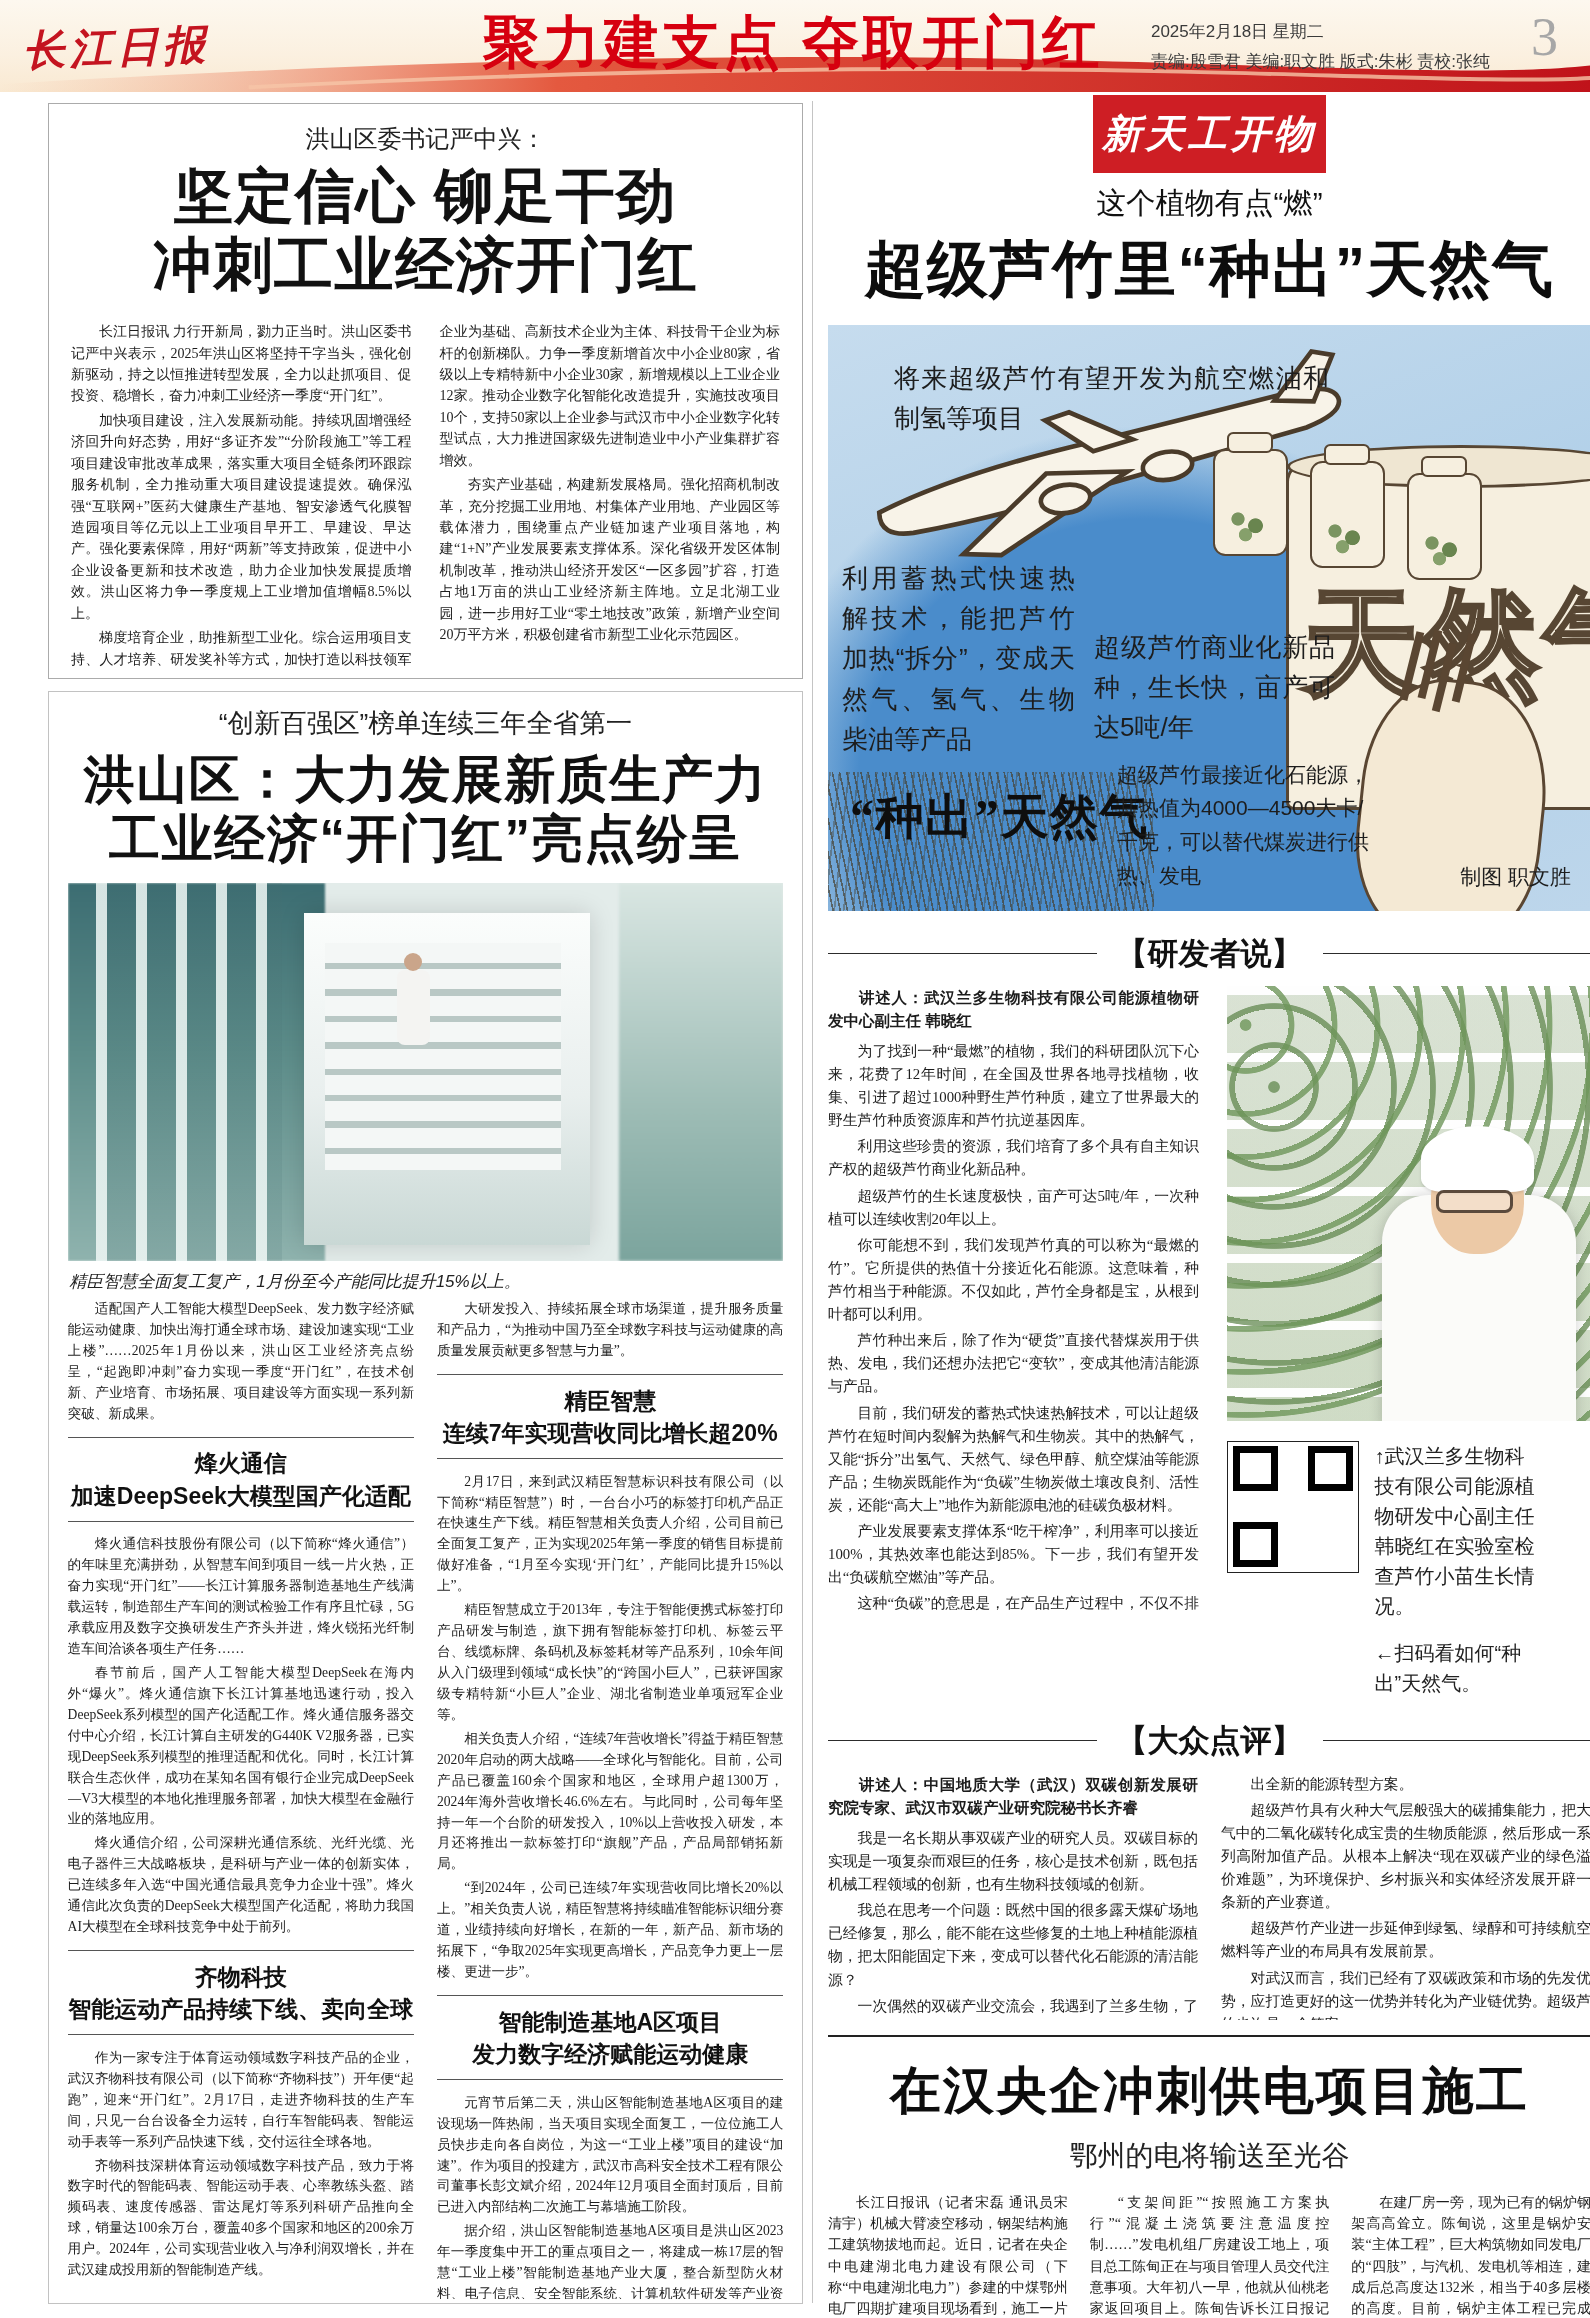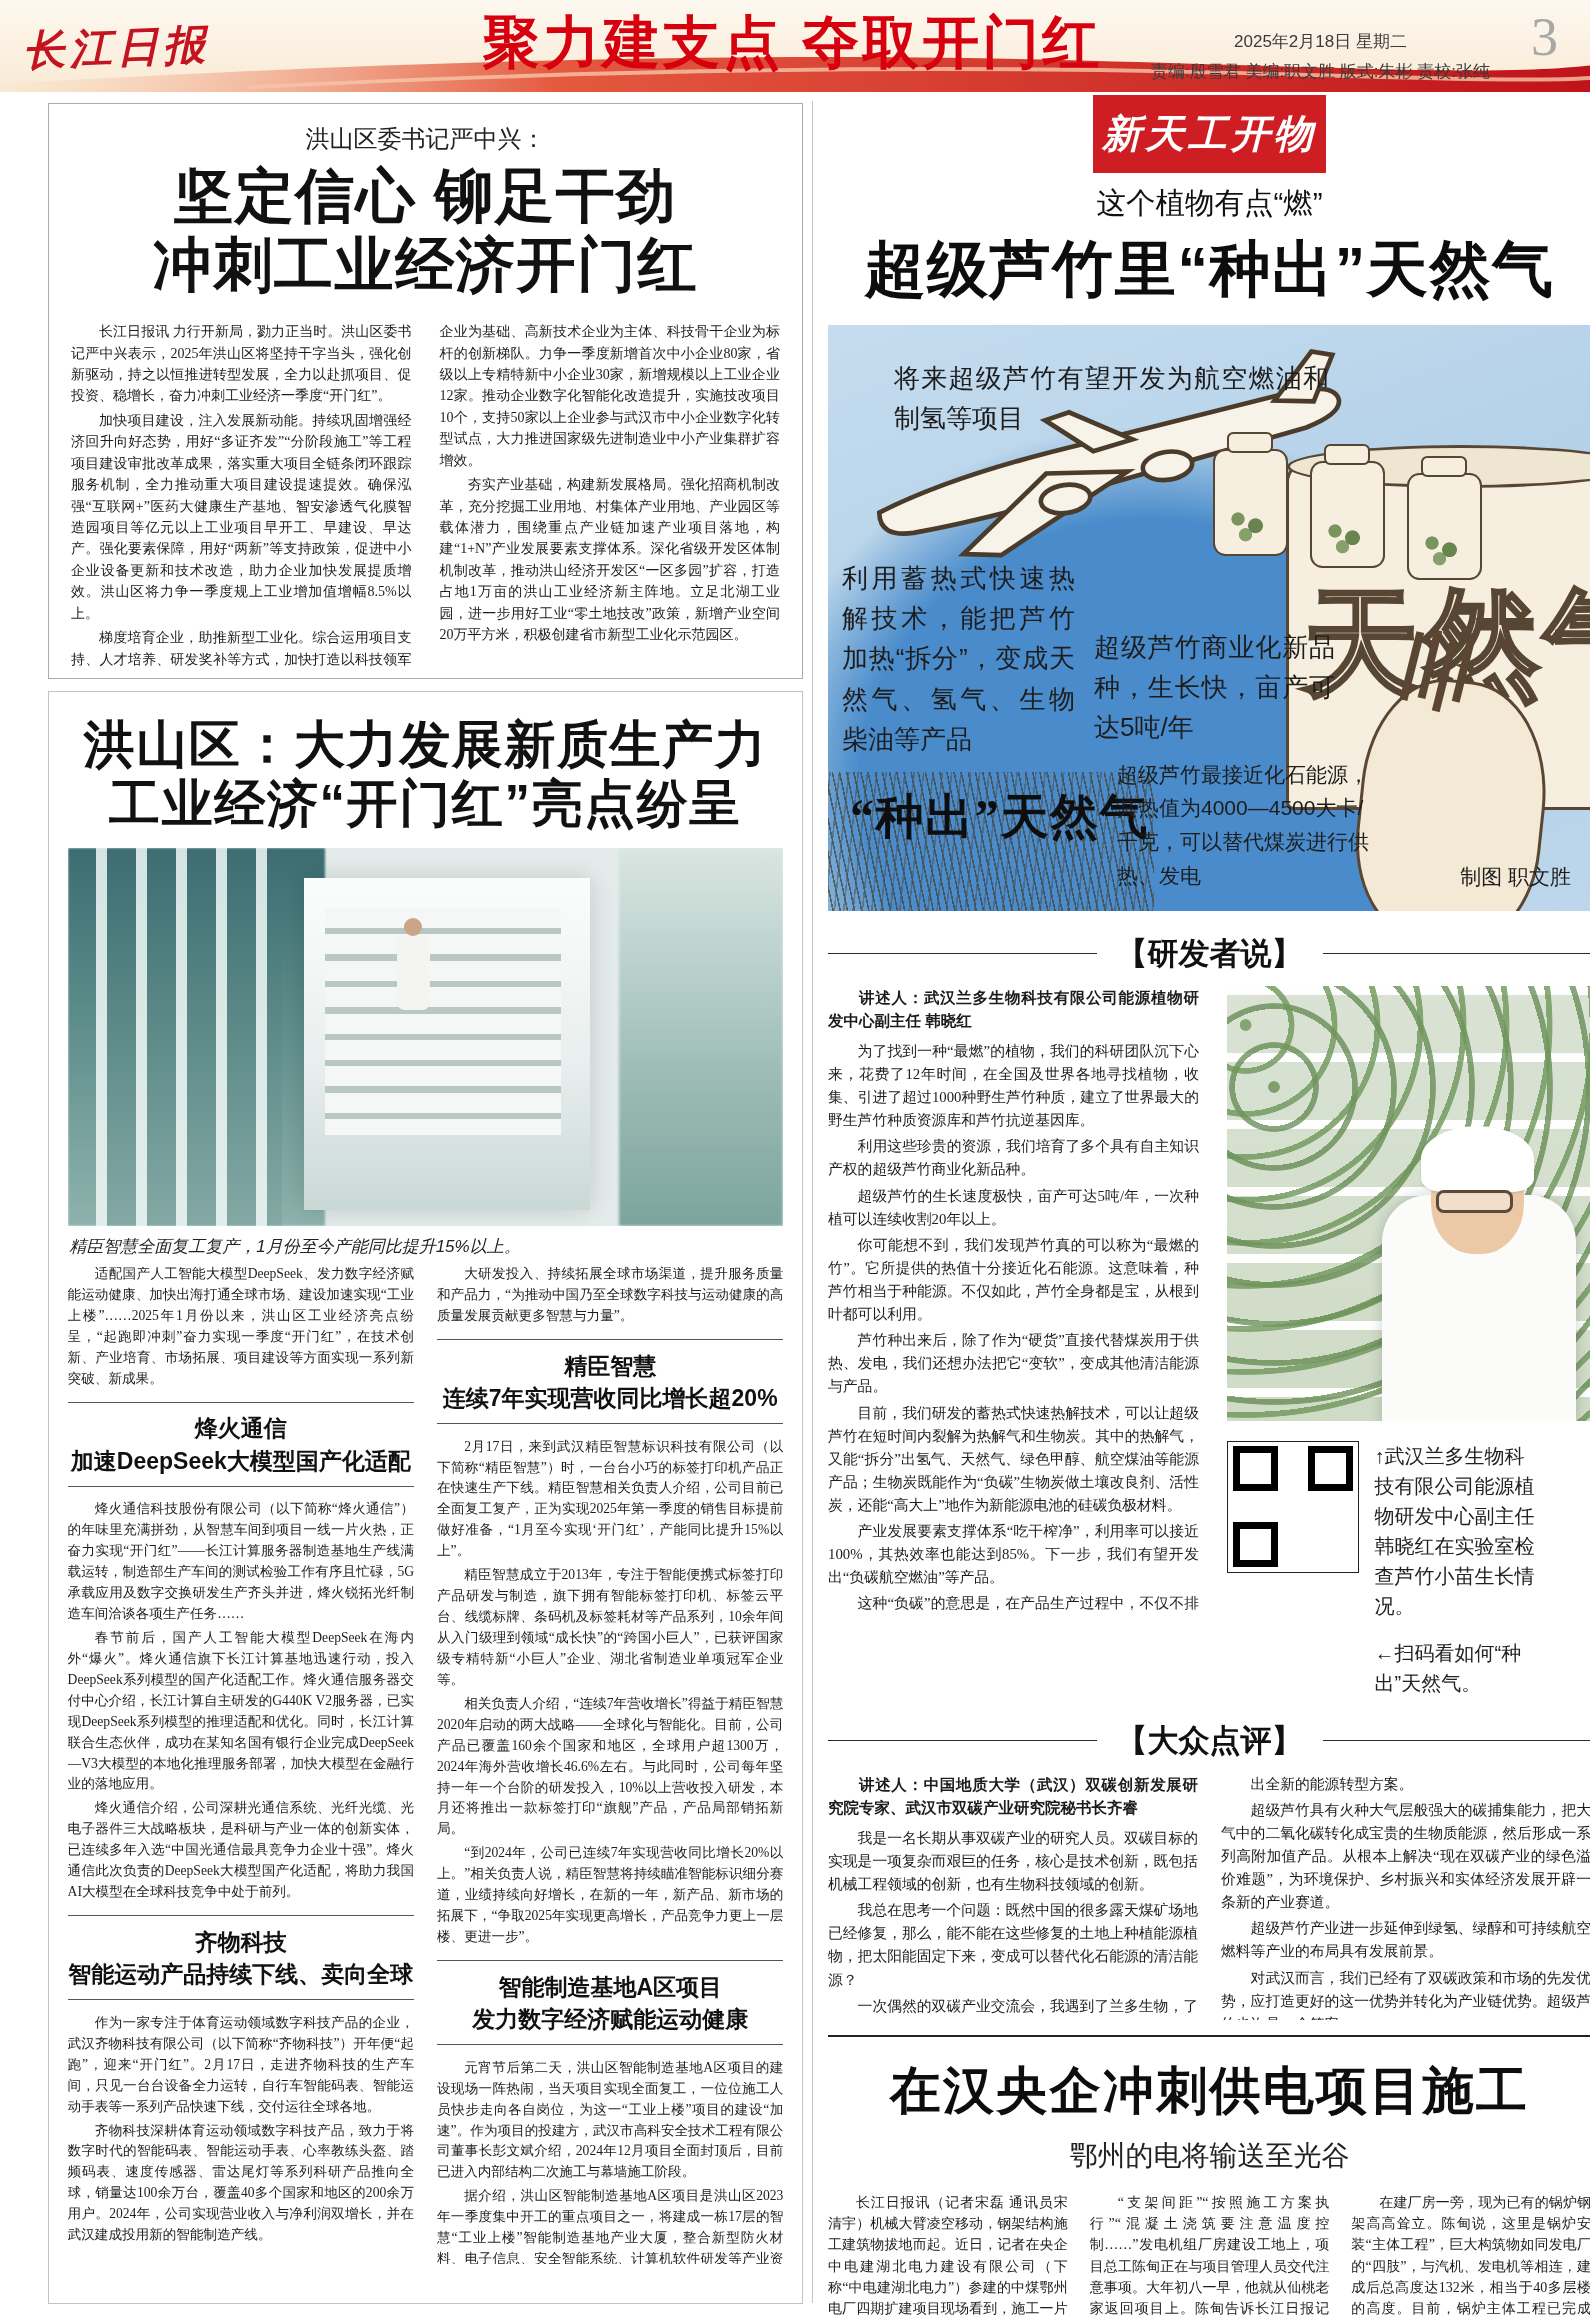--- a/index.html
+++ b/index.html
@@ -7,21 +7,21 @@
         font-family:"Liberation Serif","DejaVu Serif",serif;color:#1c1c1c;}
   .sans{font-family:"Liberation Sans","DejaVu Sans",sans-serif;}
 
   
   .header{position:absolute;top:0;left:0;width:1591px;height:92px;
           background:linear-gradient(180deg,#fdf8ef 0%,#fbf0e0 60%,#f9e9d2 100%);overflow:hidden;}
   .masthead{position:absolute;left:23px;top:20px;font-size:42px;font-weight:900;font-style:italic;
             color:#c41420;letter-spacing:4.7px;transform:rotate(-2deg);font-family:"DejaVu Serif",serif;}
   .banner{position:absolute;left:334px;top:4.7px;width:917px;text-align:center;font-size:57px;
           font-weight:900;color:#d6000f;letter-spacing:3.1px;}
-  .dateblock{position:absolute;right:101px;top:27px;text-align:center;font-size:17px;color:#3a3a3a;line-height:1.75;}
+  .dateblock{position:absolute;right:101px;top:17px;text-align:left;font-size:17px;color:#3a3a3a;line-height:1.75;}
   .pagenum{position:absolute;right:33px;top:6.2px;font-size:54px;color:#a7a7a7;font-weight:400;}
   .vrule{position:absolute;left:812px;top:101px;width:0.8px;height:2202px;background:#c4c4c4;}
 
   
   .kicker{text-align:center;font-size:25px;color:#222;}
   .bighead{text-align:center;font-weight:900;line-height:1.16;letter-spacing:1.6px;color:#111;}
   .para{margin:0 0 3.1px 0;text-indent:2em;text-align:justify;}
   .subhead{border-top:0.8px solid #555;border-bottom:0.8px solid #555;margin:12.4px 0;padding:9.3px 0;
            text-align:center;font-weight:700;font-size:23px;line-height:1.4;color:#111;}
 
@@ -178,20 +178,21 @@
     <div class="art1-body">
         <p class="para">长江日报讯  力行开新局，勠力正当时。洪山区委书记严中兴表示，2025年洪山区将坚持干字当头，强化创新驱动，持之以恒推进转型发展，全力以赴抓项目、促投资、稳增长，奋力冲刺工业经济一季度“开门红”。</p>
         <p class="para">加快项目建设，注入发展新动能。持续巩固增强经济回升向好态势，用好“多证齐发”“分阶段施工”等工程项目建设审批改革成果，落实重大项目全链条闭环跟踪服务机制，全力推动重大项目建设提速提效。确保泓强“互联网+”医药大健康生产基地、智安渗透气化膜智造园项目等亿元以上工业项目早开工、早建设、早达产。强化要素保障，用好“两新”等支持政策，促进中小企业设备更新和技术改造，助力企业加快发展提质增效。洪山区将力争一季度规上工业增加值增幅8.5%以上。</p>
         <p class="para">梯度培育企业，助推新型工业化。综合运用项目支持、人才培养、研发奖补等方式，加快打造以科技领军企业为基础、高新技术企业为主体、科技骨干企业为标杆的创新梯队。力争一季度新增首次中小企业80家，省级以上专精特新中小企业30家，新增规模以上工业企业12家。推动企业数字化智能化改造提升，实施技改项目10个，支持50家以上企业参与武汉市中小企业数字化转型试点，大力推进国家级先进制造业中小产业集群扩容增效。</p>
         <p class="para">夯实产业基础，构建新发展格局。强化招商机制改革，充分挖掘工业用地、村集体产业用地、产业园区等载体潜力，围绕重点产业链加速产业项目落地，构建“1+N”产业发展要素支撑体系。深化省级开发区体制机制改革，推动洪山经济开发区“一区多园”扩容，打造占地1万亩的洪山工业经济新主阵地。立足北湖工业园，进一步用好工业“零土地技改”政策，新增产业空间20万平方米，积极创建省市新型工业化示范园区。</p>
         <p class="para">深化机制创新，打造环大学创新经济带。完善产学研用一体化协同创新机制、区校双向奔赴机制，支持高校实验室建设、校园建设、基础前沿研究，引导高校科技成果优先在洪山转化落地，推动项目产业升级转型。全力支持洪山区依托高校院所打造环大学创新发展带，深化“校区、园区、社区”三区融合改革，强化洪山区产业引导基金、“母基金”撬动作用，以更大力度、更大投入开展“拨改投”改革，汇聚科技创新和转化动能，为中小企业提供风险投资、中试孵化、技术交易等全方位要素支持。</p>
       </div>
   </div>
 
   <div class="art2">
+    <div class="kicker sans">“创新百强区”榜单连续三年全省第一</div>
     <div class="bighead sans">
       <div>洪山区：大力发展新质生产力</div>
       <div>工业经济“开门红”亮点纷呈</div>
     </div>
     <div class="photo">
       <div class="ph-left"></div>
       <div class="ph-pipes"></div>
       <div class="ph-mid"></div>
       <div class="ph-roll"></div>
       <div class="ph-person"></div>

